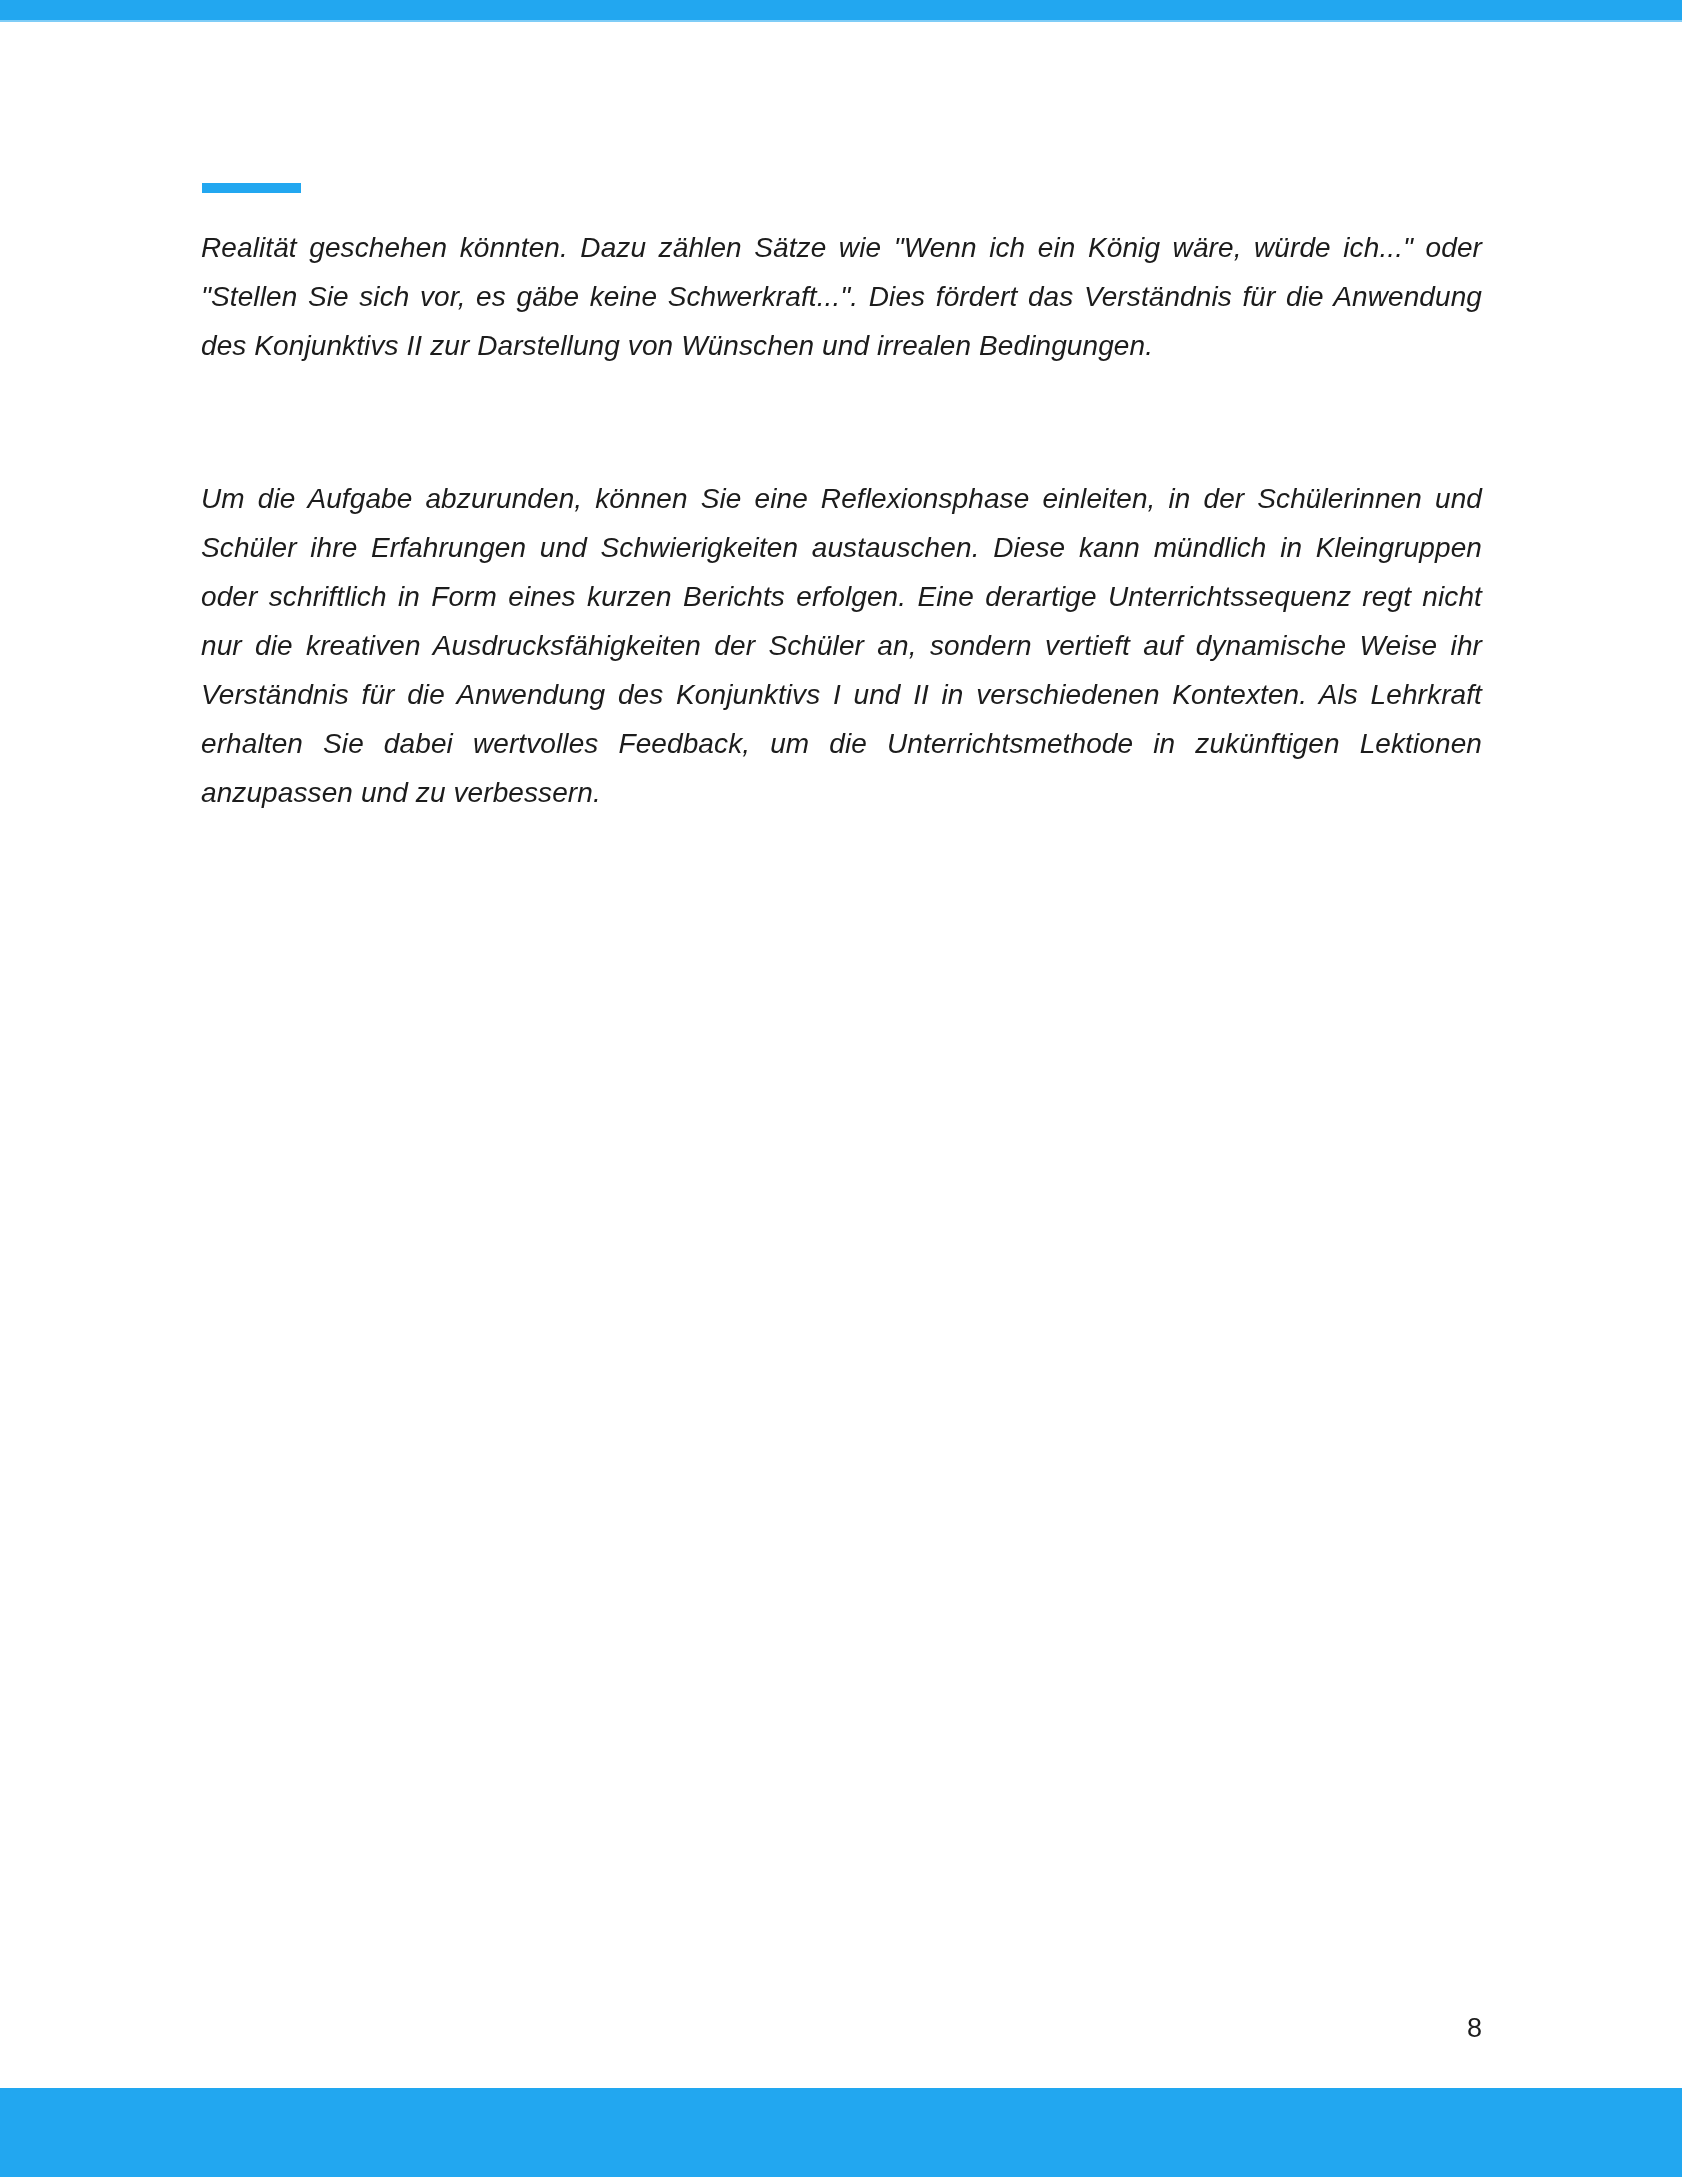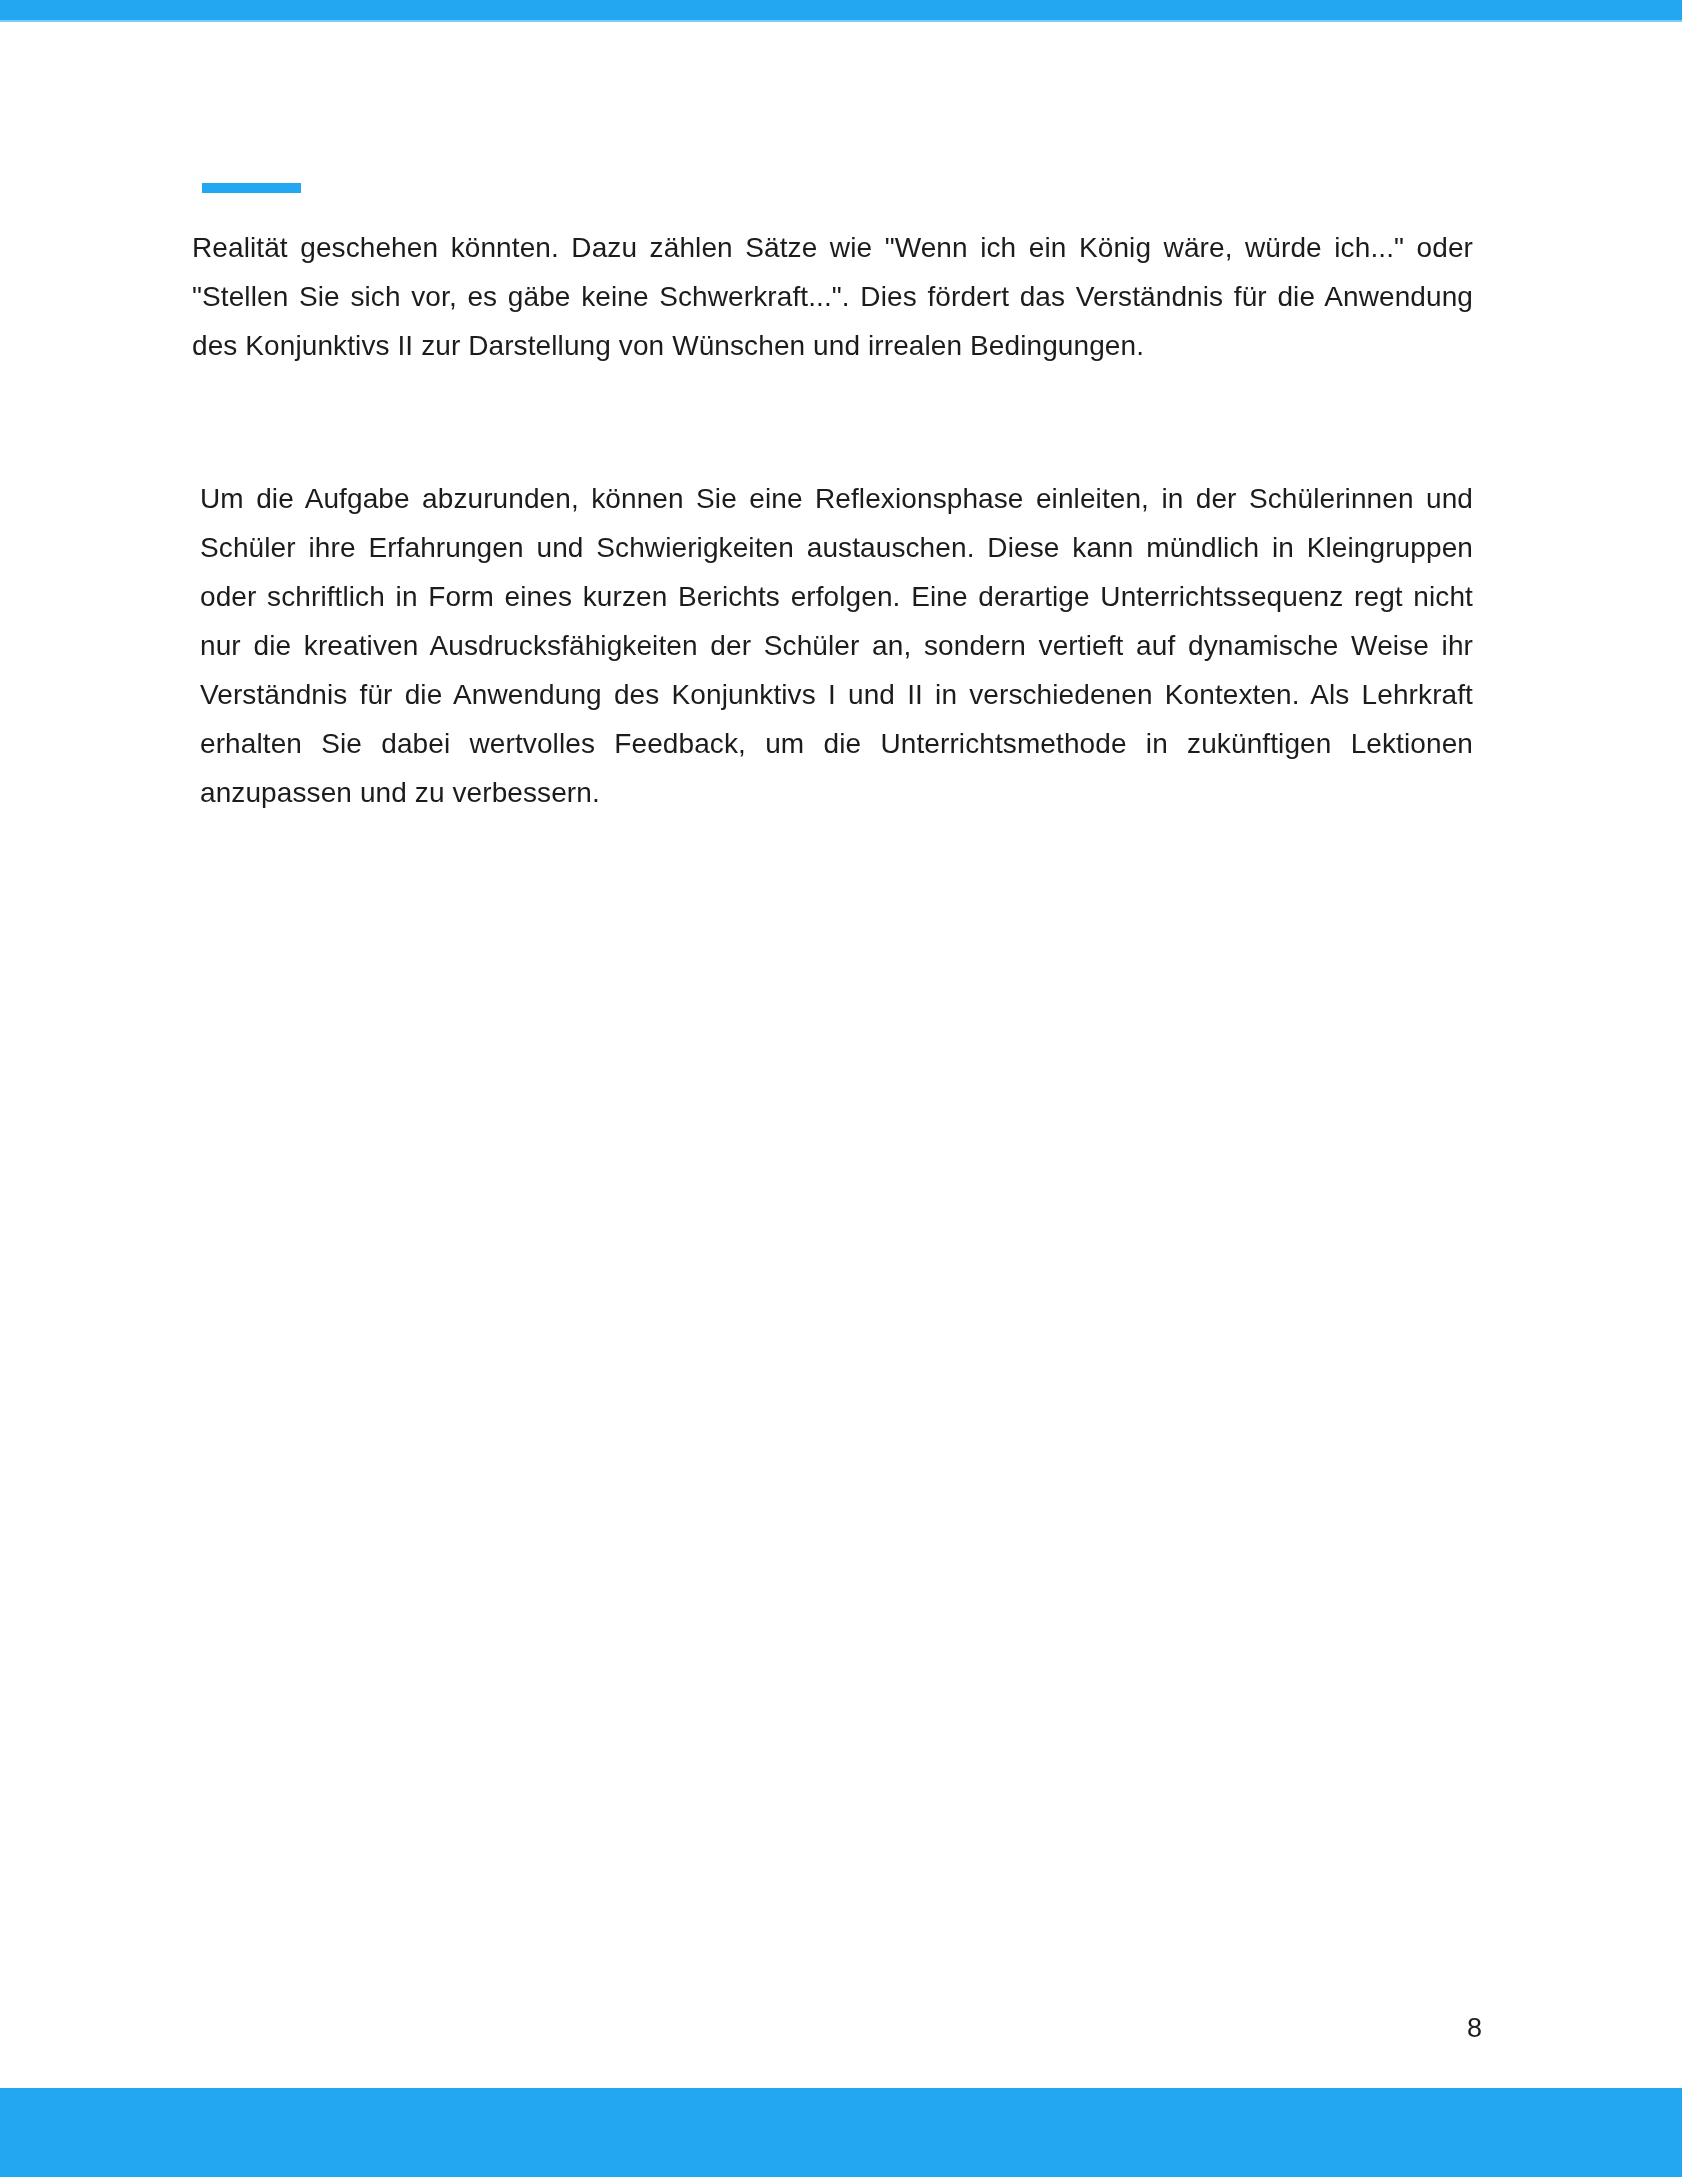--- a/index.html
+++ b/index.html
@@ -49,39 +49,39 @@
     position: absolute;
     left: 202px;
     top: 183px;
     width: 99px;
     height: 9.5px;
     background: #22a7f0;
   }
   
   .content {
     position: absolute;
-    left: 192px;
+    left: 201px;
     top: 223px;
     width: 1281px;
+    font-style: italic;
   }
   .para {
     margin: 0;
     color: #1c1c1c;
     font-family: "Liberation Sans", sans-serif;
     font-size: 28px;
     line-height: 49px;
     text-align: justify;
     text-justify: inter-word;
     letter-spacing: 0.1px;
     -webkit-hyphens: none;
     hyphens: none;
   }
   .para + .para {
     margin-top: 104px;
-    margin-left: 8px;
   }
   
   .page-number {
     position: absolute;
     right: 201px;
     top: 2011px;
     width: 69px;
     text-align: right;
     color: #1c1c1c;
     font-family: "Liberation Sans", sans-serif;

